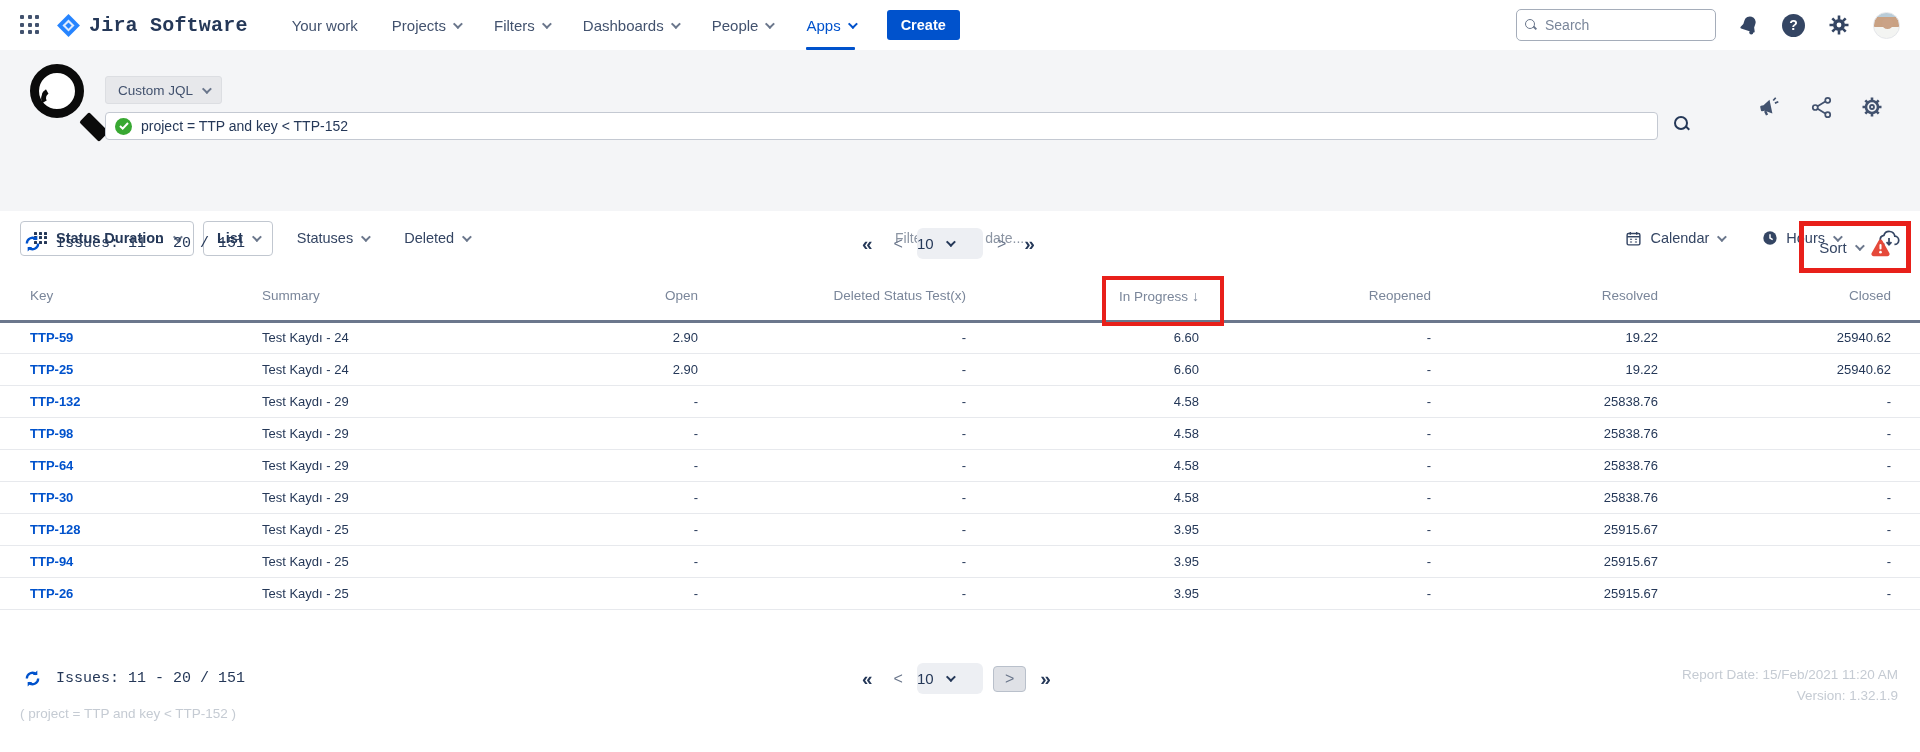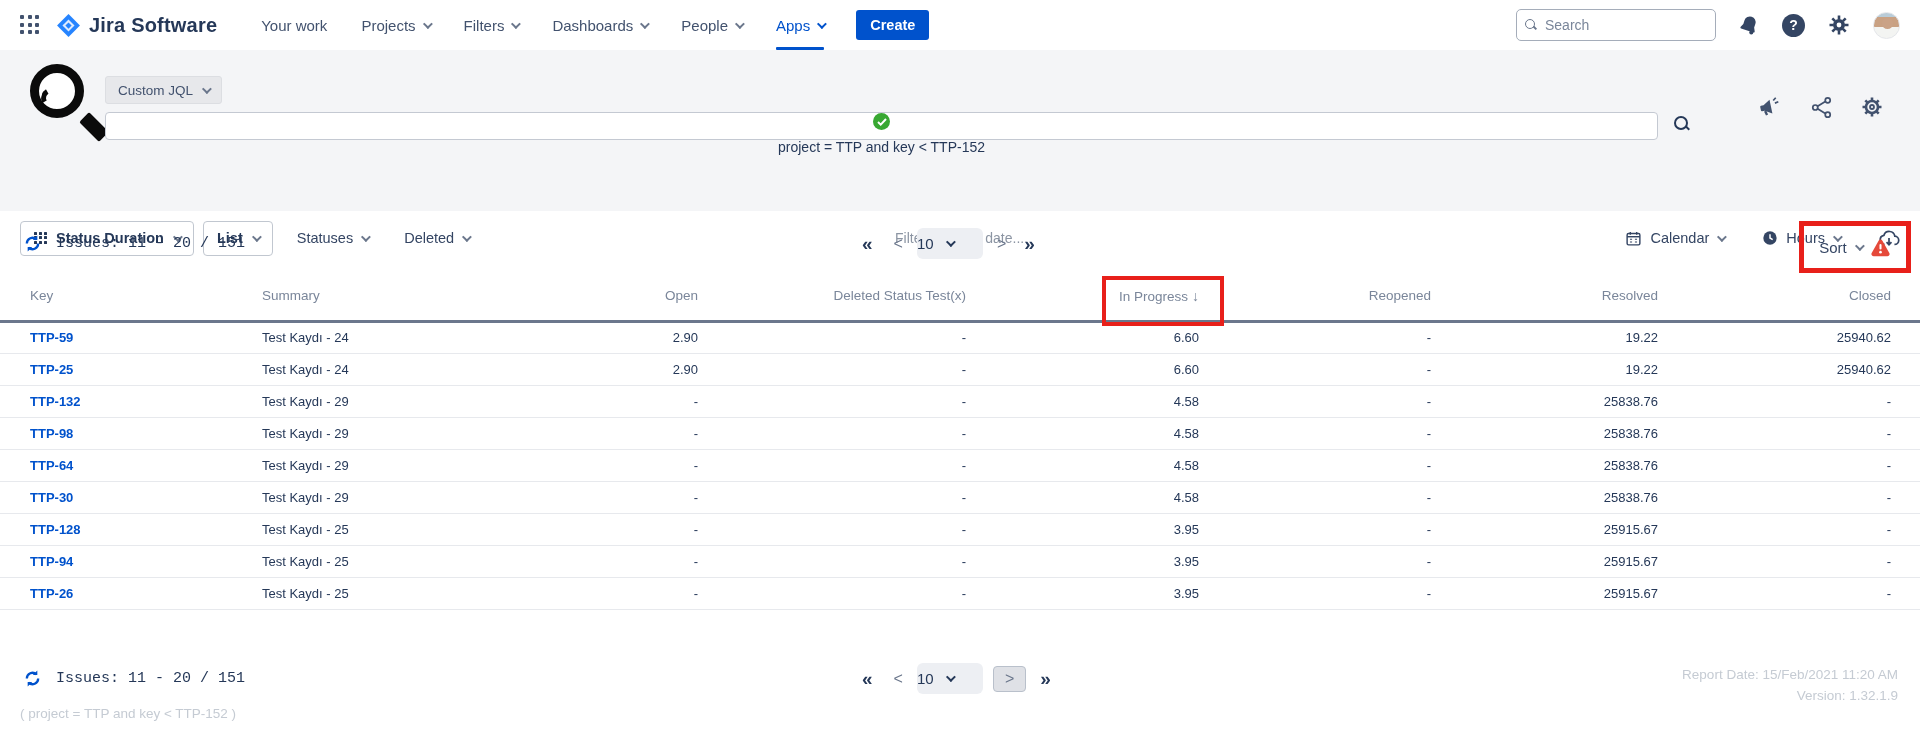--- a/index.html
+++ b/index.html
@@ -3,21 +3,21 @@
 <meta charset="utf-8">
 <style>
   * { margin:0; padding:0; box-sizing:border-box; }
   html,body { width:1920px; height:752px; background:#fff; font-family:"Liberation Sans", sans-serif; color:#253858; overflow:hidden; }
   .stage { position:relative; width:1920px; height:752px; background:#fff; }
 
   
   .topnav { position:absolute; top:0; left:0; width:1920px; height:50px; background:#fff; display:flex; align-items:center; padding:0 20px; }
   .appswitch { width:20px; height:20px; display:grid; grid-template-columns:repeat(3,1fr); gap:2.5px; margin-right:16px; cursor:pointer; }
   .appswitch i { width:4px; height:4px; background:#42526E; border-radius:1px; }
-  .brand { display:flex; align-items:center; gap:8px; margin-right:44px; }
+  .brand { display:flex; align-items:center; gap:8px; margin-right:44px;font-family:Liberation Mono, monospace; }
   .brand-name { font-size:20px; font-weight:600; color:#253858; letter-spacing:.2px; }
   .navmenu { display:flex; align-items:center; gap:34px; }
   .nav-item { position:relative; display:flex; align-items:center; gap:7px; font-size:15px; color:#42526E; cursor:pointer; height:50px; }
   .nav-item.active { color:#0052CC; }
   .nav-item.active::after { content:""; position:absolute; left:0; right:0; bottom:0; height:3px; background:#0052CC; border-radius:1px; }
   .chev { width:7px; height:7px; border-right:2px solid #6B778C; border-bottom:2px solid #6B778C; transform:rotate(45deg) translateY(-2px); display:inline-block; }
   .nav-item.active .chev { border-color:#0052CC; }
   .create-btn { margin-left:32px; background:#0052CC; color:#fff; font-size:14.5px; font-weight:600; border:none; border-radius:3px; padding:7px 14px; cursor:pointer; }
   .topnav-right { margin-left:auto; display:flex; align-items:center; gap:22px; }
   .g-search { display:flex; align-items:center; gap:8px; width:200px; height:32px; border:1.5px solid #A5ADBA; border-radius:5px; padding:0 8px; background:#fff; }
@@ -30,21 +30,21 @@
   .avatar { width:27px; height:27px; border-radius:50%; background:linear-gradient(180deg,#b9ccd8 0%,#b9ccd8 18%,#c9a183 18%,#c9a183 58%,#f3f4f2 58%); position:relative; overflow:hidden; cursor:pointer; border:1px solid #E4E6EA; }
   .avatar::after { content:""; position:absolute; left:8px; top:5px; width:11px; height:11px; background:#caa286; border-radius:50%; }
 
   
   .query-zone { position:absolute; top:50px; left:0; width:1920px; height:161px; background:#F4F5F7; }
   .big-magnifier { position:absolute; left:28px; top:12px; width:78px; height:92px; }
   .big-magnifier .lens { position:absolute; left:2px; top:2px; width:54px; height:54px; border:9px solid #0B0B0B; border-radius:50%; background:#fff; }
   .big-magnifier .glare { position:absolute; left:13px; top:26px; width:20px; height:20px; border:5px solid transparent; border-left-color:#0B0B0B; border-radius:50%; transform:rotate(15deg); }
   .big-magnifier .handle { position:absolute; left:52px; top:58px; width:28px; height:14px; background:#0B0B0B; border-radius:2px; transform:rotate(45deg); }
   .jql-mode-btn { position:absolute; left:105px; top:26px; height:28px; background:#E7E8EB; border:1px solid #DCDEE2; border-radius:3px; font-size:13.5px; color:#42526E; display:flex; align-items:center; gap:9px; padding:0 12px; cursor:pointer; font-family:inherit; }
-  .jql-input { position:absolute; left:105px; top:62px; width:1553px; height:28px; background:#fff; border:1px solid #C4C9D2; border-radius:4px; display:flex; align-items:center; gap:9px; padding:0 9px;flex-direction:column; }
+  .jql-input { position:absolute; left:105px; top:62px; width:1553px; height:28px; background:#fff; border:1px solid #C4C9D2; border-radius:4px; display:flex; align-items:center; gap:9px; padding:0 9px; }
   .check-badge { width:17px; height:17px; border-radius:50%; background:#38A832; color:#fff; display:flex; align-items:center; justify-content:center; flex:none; }
   .jql-text { font-size:14px; color:#253858; }
   .jql-search-btn { position:absolute; left:1674px; top:66px; cursor:pointer; }
   .mag-dark { position:relative; width:16px; height:16px; }
   .mag-dark::before { content:""; position:absolute; left:0; top:0; width:10px; height:10px; border:2px solid #253858; border-radius:50%; }
   .mag-dark::after { content:""; position:absolute; left:11px; top:11px; width:5px; height:2px; background:#253858; transform:rotate(45deg); }
   .query-icons { position:absolute; right:36px; top:45px; display:flex; align-items:center; gap:27px; }
   .qicon { cursor:pointer; display:flex; }
 
   

